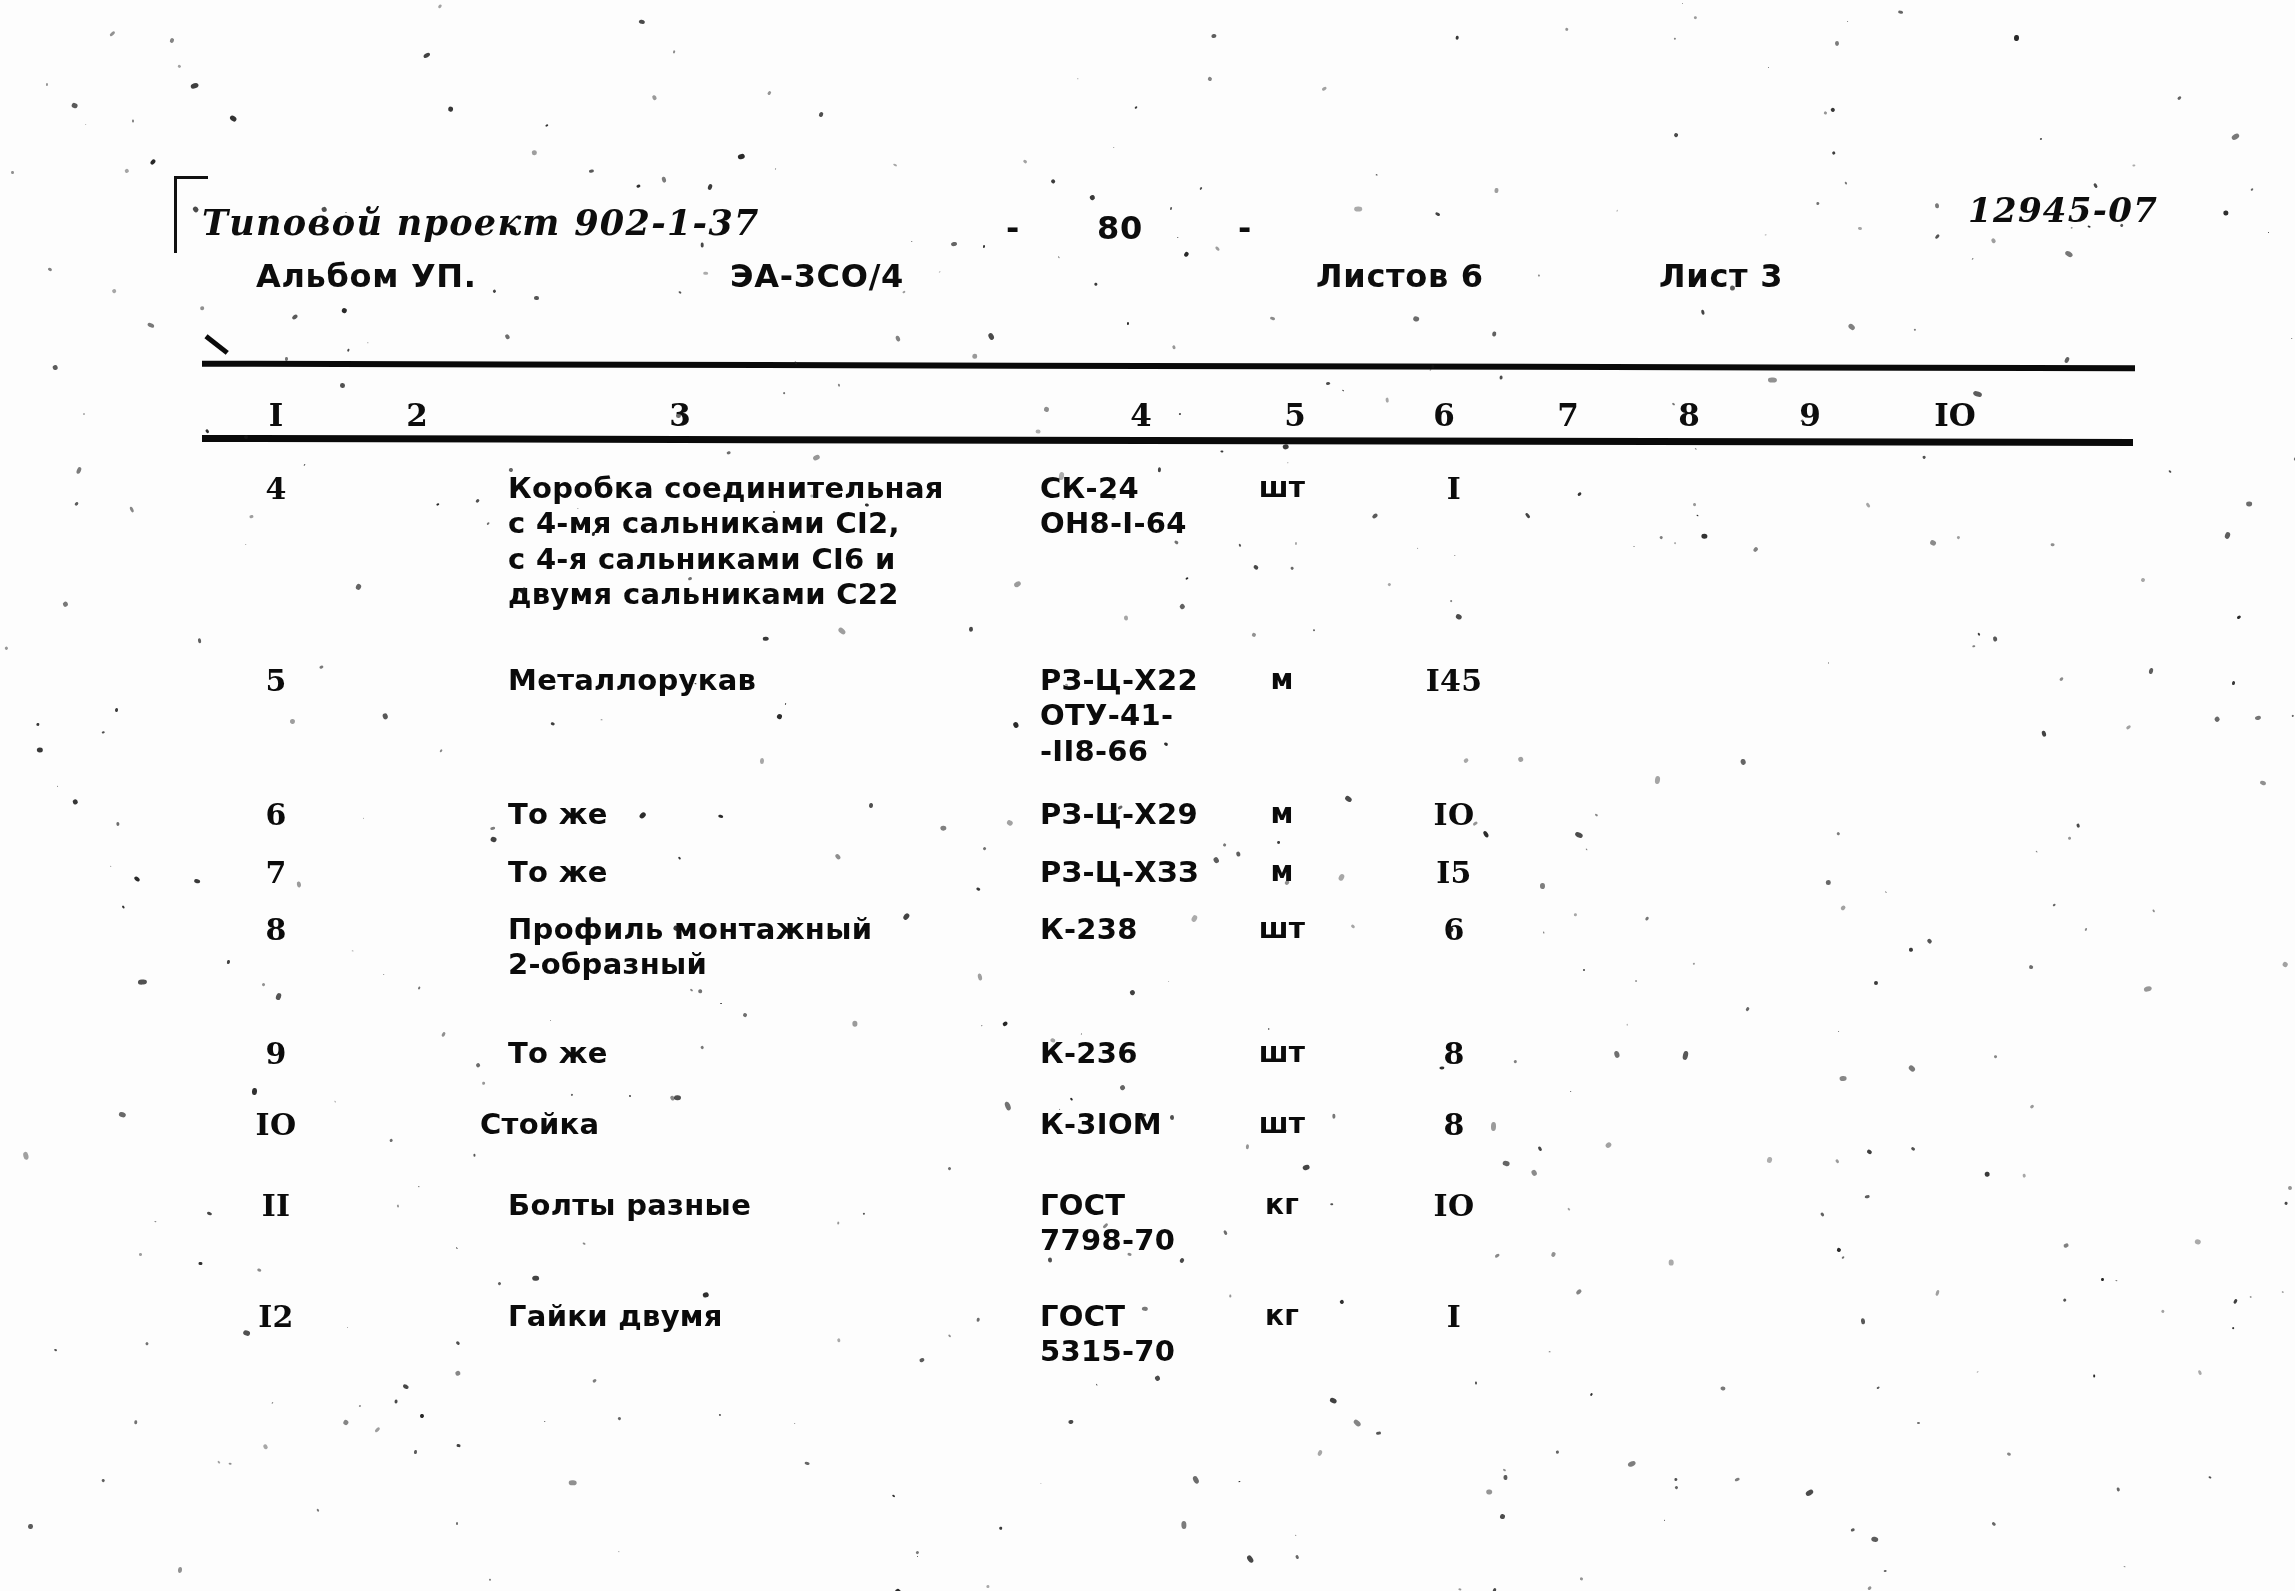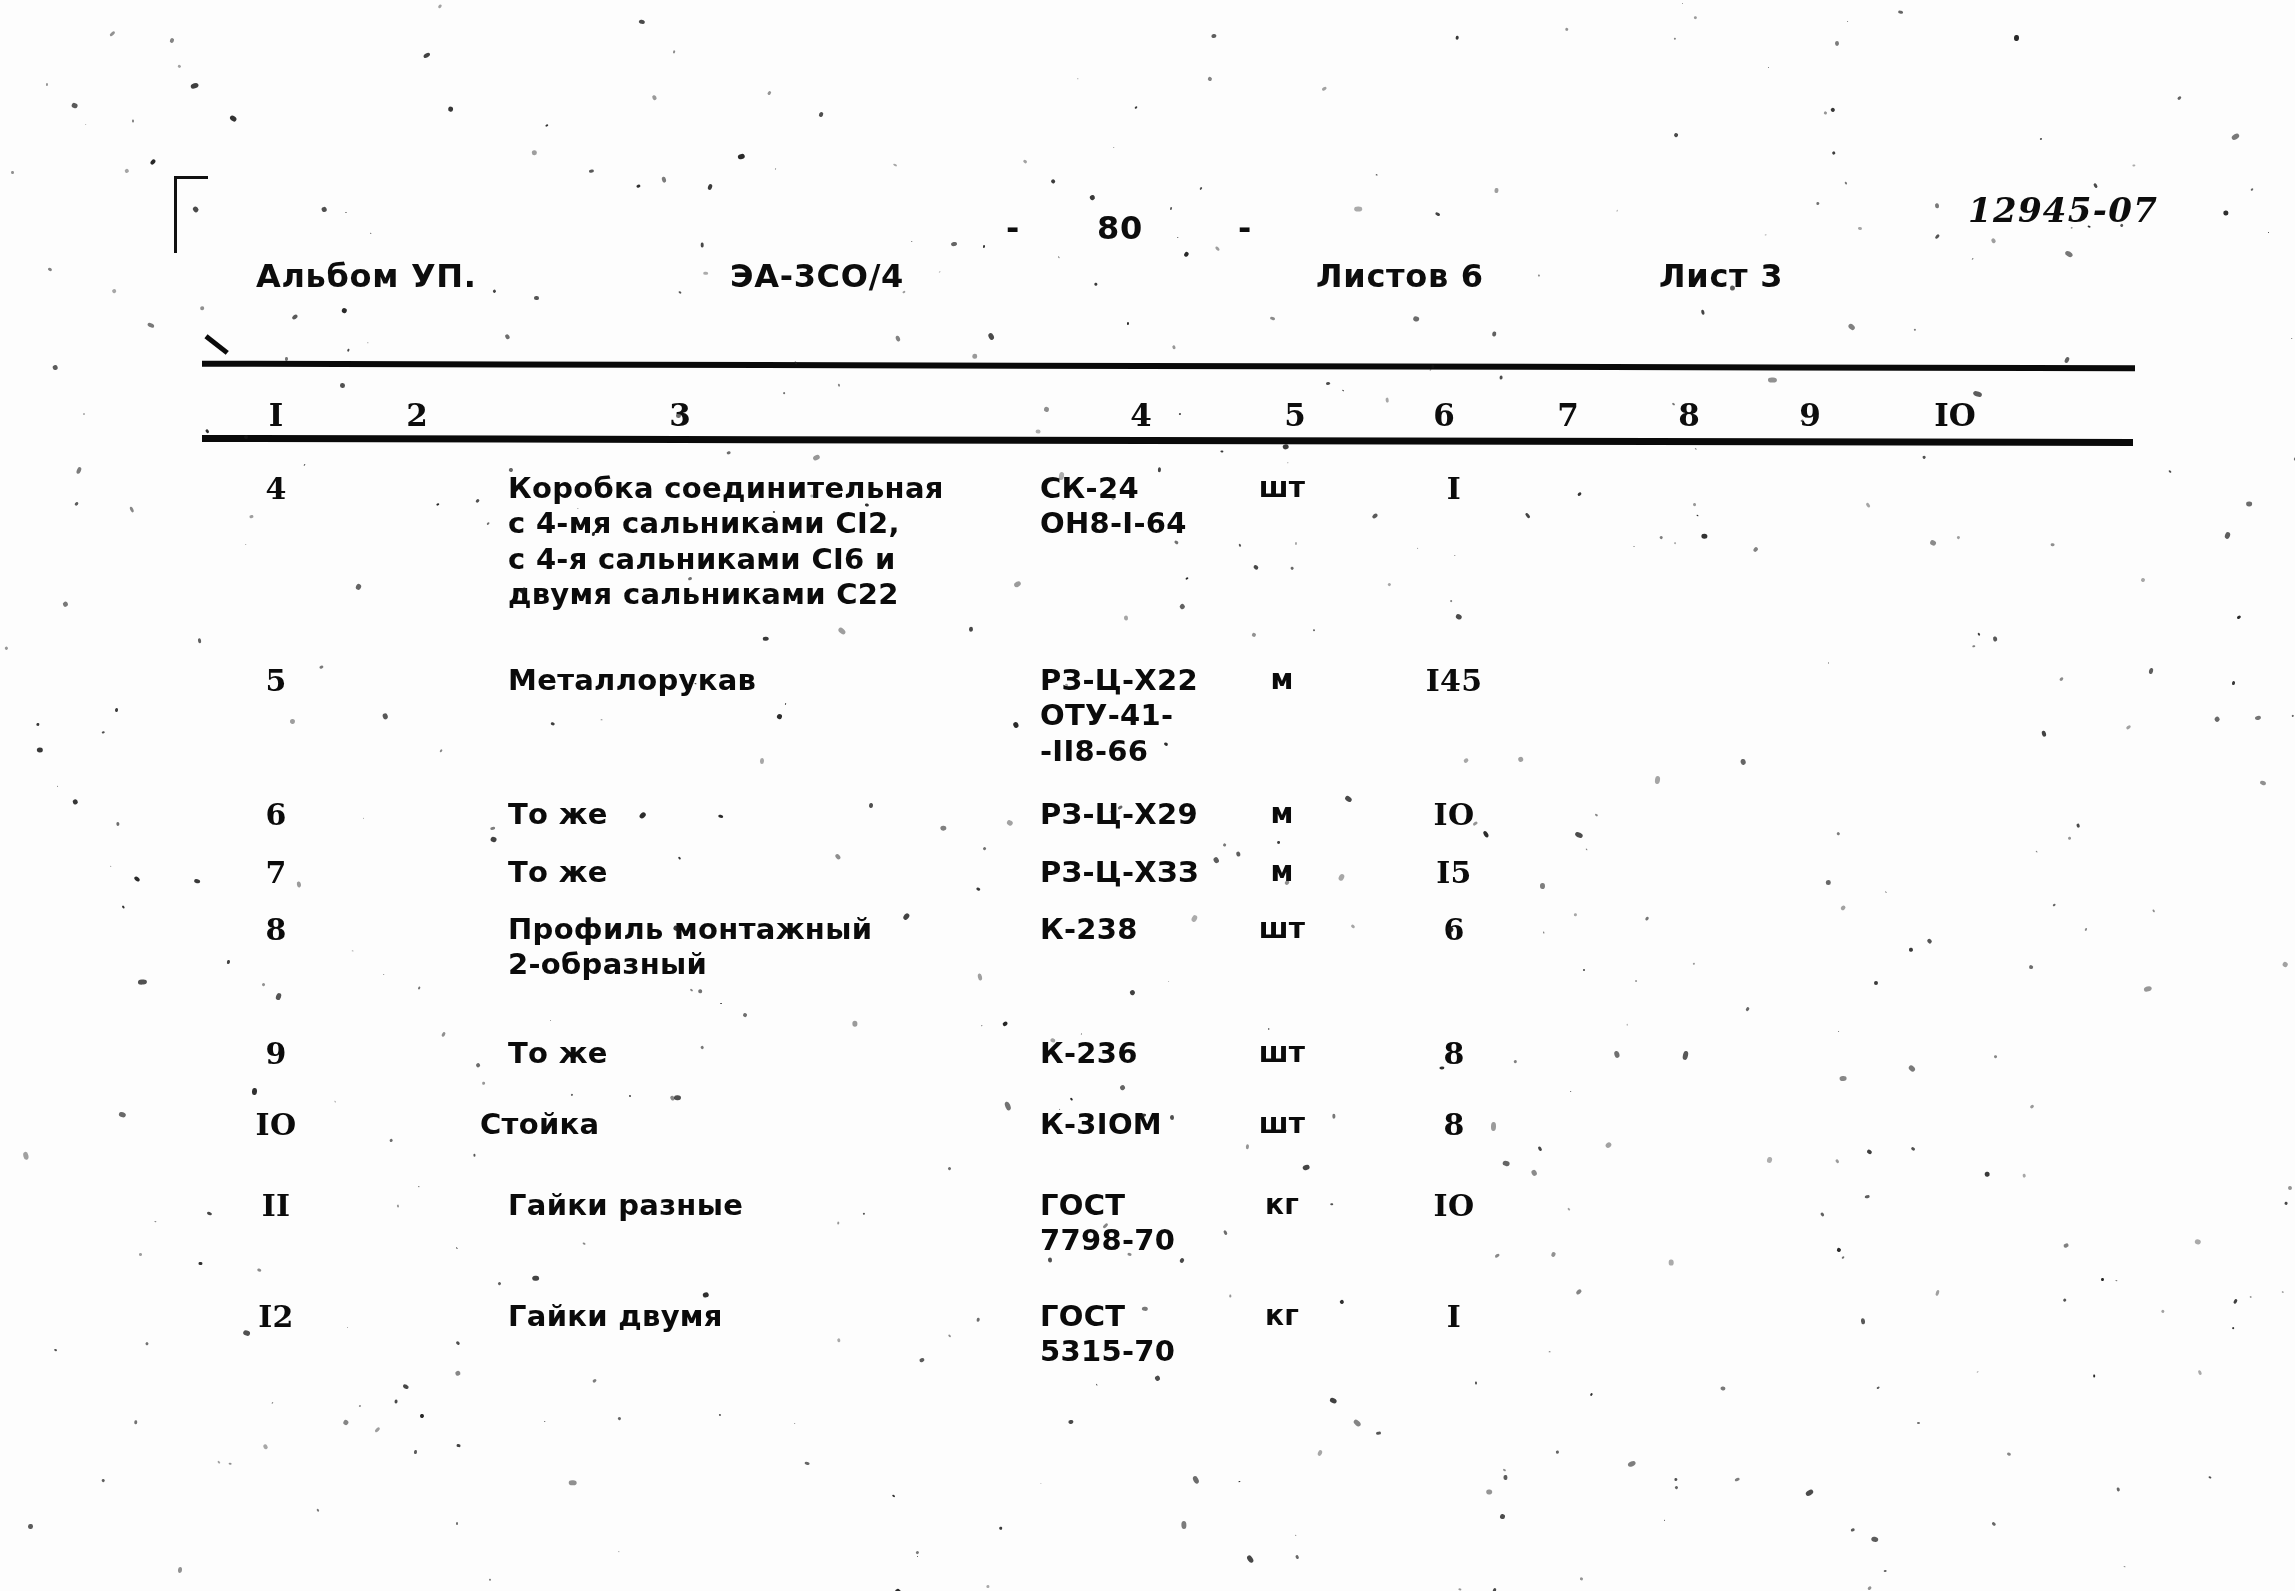--- a/index.html
+++ b/index.html
@@ -117,20 +117,21 @@
   .c-unit  { font-size: 28px; text-align: center; transform: translateX(-50%); }
   .c-qty   { font-size: 30px; font-family: "DejaVu Serif", serif; text-align: center; transform: translateX(-50%); }
 </style>
 </head>
 <body>
 
 <div id="page">
 
   <div id="corner-bracket"></div>
 
+  <div class="hdr-line hdr-script" style="left:202px; top:202px;">Типовой проект 902-1-37</div>
 
   <div class="hdr-line hdr-bold" style="left:256px; top:257px;">Альбом УП.</div>
 
   <div class="hdr-line hdr-bold" style="left:730px; top:257px;">ЭА-3СО/4</div>
 
   <div class="hdr-line hdr-bold" style="left:1006px; top:209px;">-</div>
 
   <div class="hdr-line hdr-bold" style="left:1097px; top:209px;">80</div>
 
   <div class="hdr-line hdr-bold" style="left:1238px; top:209px;">-</div>
@@ -210,21 +211,21 @@
       </div>
       <div>
         <div class="cell c-num" style="left: 276px; top: 1107px;">IO</div>
         <div class="cell c-name" style="left: 480px; top: 1107px;">Стойка</div>
         <div class="cell c-code" style="left: 1040px; top: 1107px;">К-3IOМ</div>
         <div class="cell c-unit" style="left: 1282px; top: 1107px;">шт</div>
         <div class="cell c-qty" style="left: 1454px; top: 1107px;">8</div>
       </div>
       <div>
         <div class="cell c-num" style="left: 276px; top: 1188px;">II</div>
-        <div class="cell c-name" style="left: 508px; top: 1188px;">Гайки разные</div>
+        <div class="cell c-name" style="left: 508px; top: 1188px;">Болты разные</div>
         <div class="cell c-code" style="left: 1040px; top: 1188px;">ГОСТ
 7798-70</div>
         <div class="cell c-unit" style="left: 1282px; top: 1188px;">кг</div>
         <div class="cell c-qty" style="left: 1454px; top: 1188px;">IO</div>
       </div>
       <div>
         <div class="cell c-num" style="left: 276px; top: 1299px;">I2</div>
         <div class="cell c-name" style="left: 508px; top: 1299px;">Гайки двумя</div>
         <div class="cell c-code" style="left: 1040px; top: 1299px;">ГОСТ
 5315-70</div>

